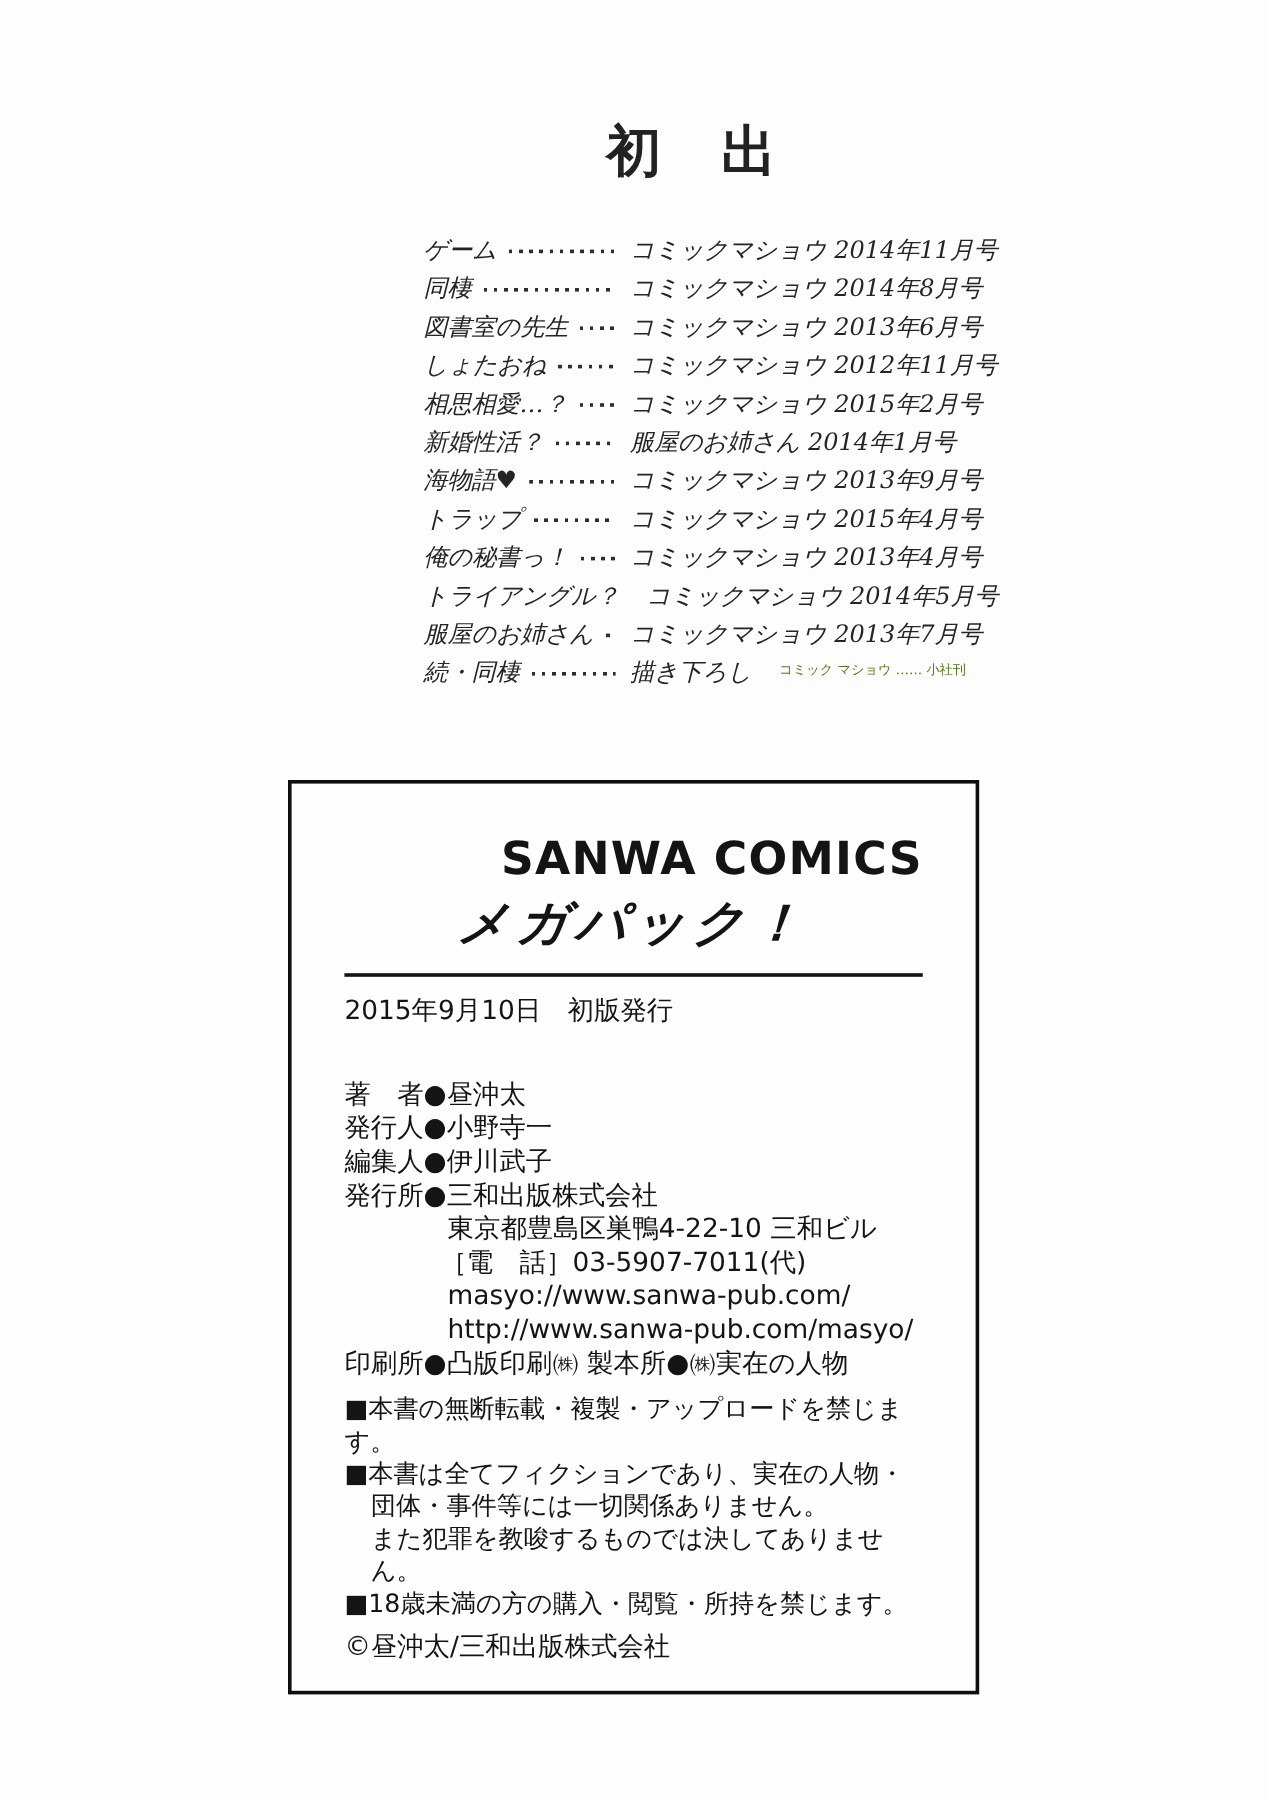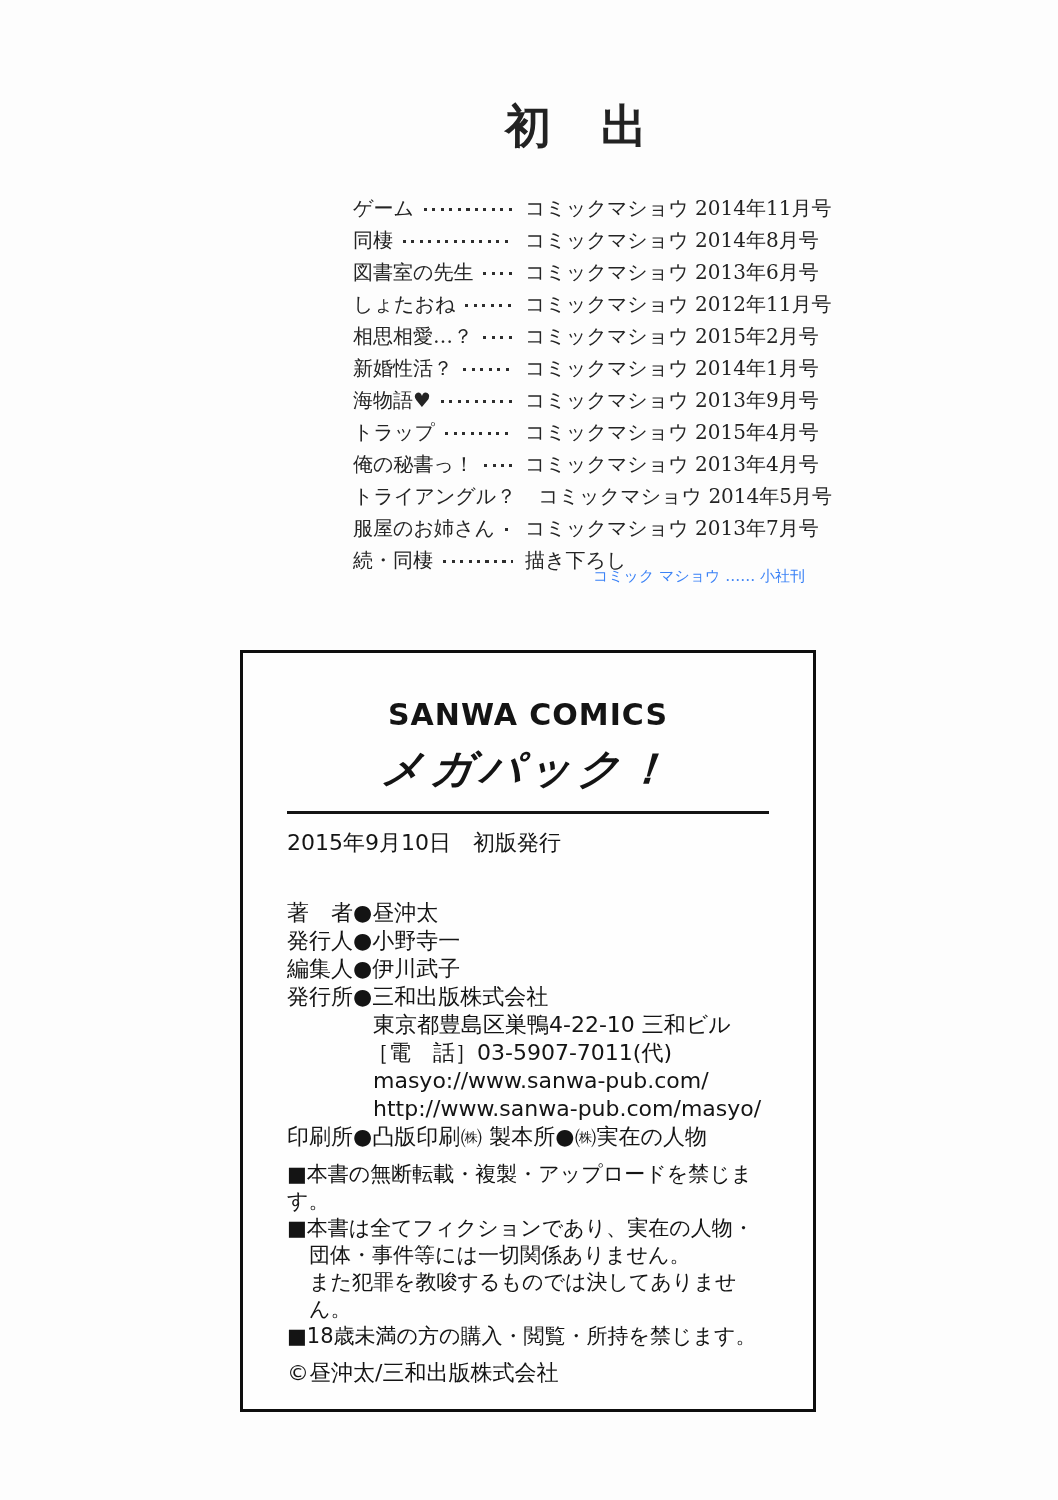--- a/index.html
+++ b/index.html
@@ -33,62 +33,63 @@
     top: 192px;
     left: 305px;
     width: 452px;
     font-size: 20px;
     color: #242424;
   }
   .pub-row {
     display: flex;
     align-items: center;
     height: 32px;
+    font-style: italic;
   }
   .pub-title { white-space: nowrap; }
   .leader {
     flex: 1 1 0;
     height: 3px;
     margin: 0 12px 0 10px;
     transform: translateY(1px);
     background: repeating-linear-gradient(90deg, #2e2e2e 0 3px, transparent 3px 8.5px);
   }
   .pub-source {
     flex: 0 0 280px;
     width: 280px;
     white-space: nowrap;
   }
 
   .pub-footnote {
     position: absolute;
-    top: 567px;
+    top: 551px;
     left: 305px;
     width: 452px;
     text-align: right;
-    font-size: 15px;
-    color: #3b82f6;
+    font-size: 11px;
+    color: #4d7c0f;
   }
 
   
   .colophon-box {
     position: absolute;
     top: 650px;
     left: 240px;
     width: 576px;
     height: 762px;
     box-sizing: border-box;
     border: 3px solid #0e0e0e;
     background: #fefefe;
     padding: 44px 44px 0 44px;
     font-family: "DejaVu Sans", "Liberation Sans", sans-serif;
     color: #141414;
   }
   .series {
-    text-align: center;
-    font-size: 30px;
+    text-align: right;
+    font-size: 38px;
     line-height: 36px;
     font-weight: 700;
     letter-spacing: 1px;
   }
   .book-title {
     margin-top: 8px;
     text-align: center;
     font-size: 42px;
     line-height: 56px;
     font-weight: 700;
@@ -154,21 +155,21 @@
       <span class="pub-source">コミックマショウ 2012年11月号</span>
     </div>
     <div class="pub-row">
       <span class="pub-title">相思相愛…？</span>
       <span class="leader"></span>
       <span class="pub-source">コミックマショウ 2015年2月号</span>
     </div>
     <div class="pub-row">
       <span class="pub-title">新婚性活？</span>
       <span class="leader"></span>
-      <span class="pub-source">コミックマショウ 2014年1月号</span>
+      <span class="pub-source">服屋のお姉さん 2014年1月号</span>
     </div>
     <div class="pub-row">
       <span class="pub-title">海物語♥</span>
       <span class="leader"></span>
       <span class="pub-source">コミックマショウ 2013年9月号</span>
     </div>
     <div class="pub-row">
       <span class="pub-title">トラップ</span>
       <span class="leader"></span>
       <span class="pub-source">コミックマショウ 2015年4月号</span>

